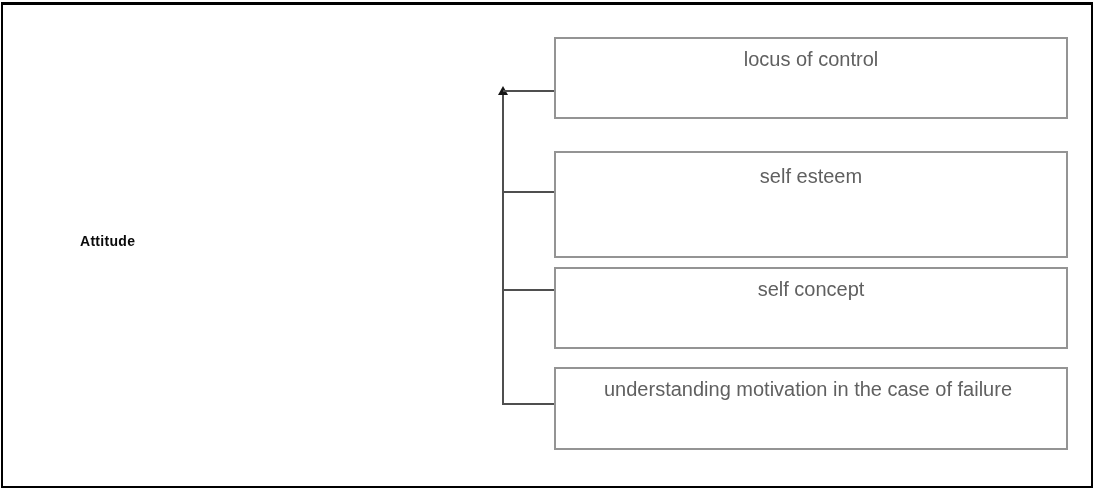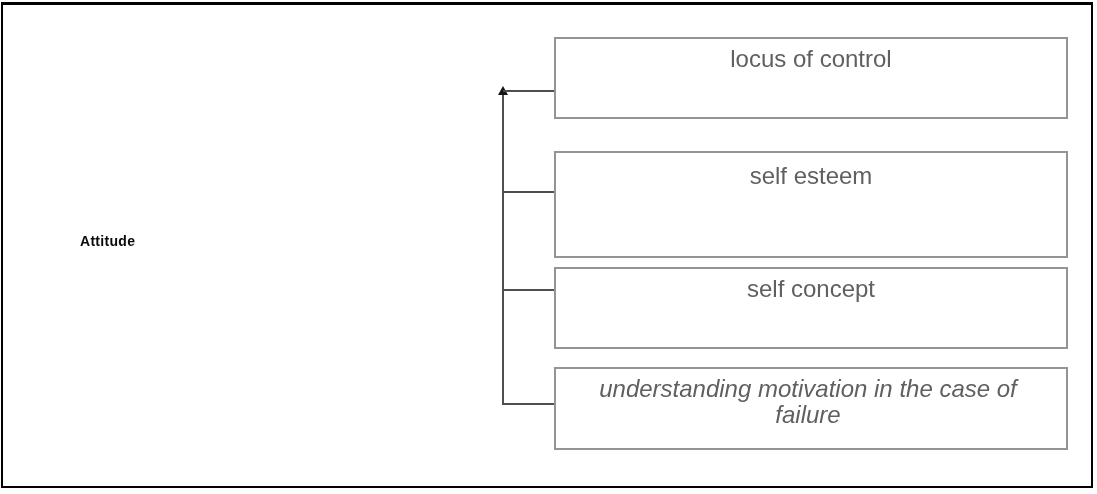--- a/index.html
+++ b/index.html
@@ -38,28 +38,28 @@
   }
   .node {
     position: absolute;
     left: 554px;
     width: 514px;
     box-sizing: border-box;
     border: 2px solid #949494;
     background: #ffffff;
     text-align: center;
     color: #606060;
-    font-size: 24px;
+    font-size: 20px;
     line-height: 26px;
     padding-top: 7px;
   }
   .node-1 { top: 37px;  height: 82px; }
   .node-2 { top: 151px; height: 107px; padding-top: 10px; }
   .node-3 { top: 256px; height: 82px; margin-top: 11px; }
-  .node-4 { top: 367px; height: 83px; padding-left: 22px; padding-right: 28px; font-style: italic; }
+  .node-4 { top: 367px; height: 83px; padding-left: 22px; padding-right: 28px; }
   .vline {
     position: absolute;
     left: 502px;
     top: 93px;
     width: 2px;
     height: 312px;
     background: #4f4f4f;
   }
   .hline {
     position: absolute;

